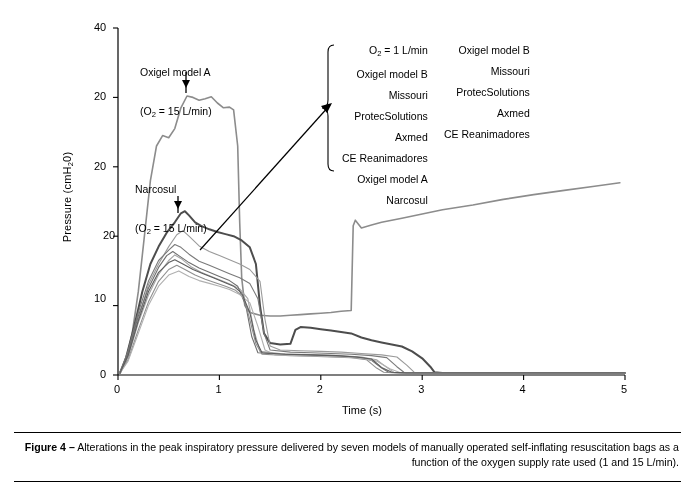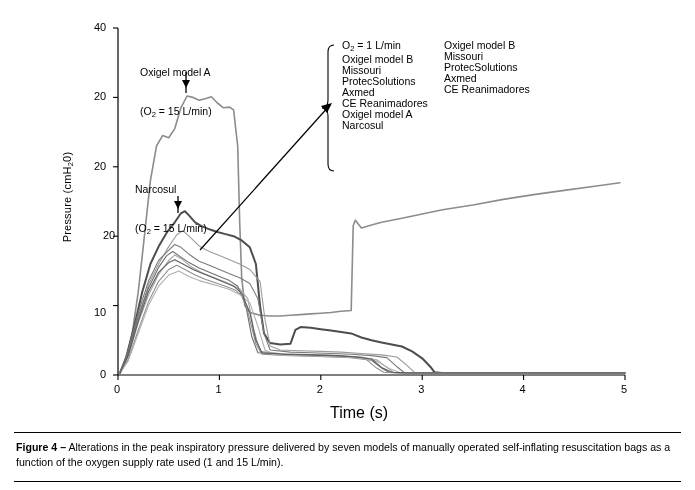--- a/index.html
+++ b/index.html
@@ -35,51 +35,53 @@
     top: 190px;
     width: 160px;
     text-align: center;
     transform: rotate(-90deg);
     transform-origin: center center;
     font-size: 11px;
     letter-spacing: 0.2px;
   }
   .xlabel {
     position: absolute;
-    left: 330px;
+    left: 342px;
     top: 404px;
-    font-size: 16px;
+    font-size: 11px;
     text-align: right;
   }
   .tick-label {
     position: absolute;
     font-size: 11px;
   }
   .annot {
     position: absolute;
     font-size: 10.5px;
     line-height: 13px;
     white-space: pre;
   }
   .legend-col {
     position: absolute;
     font-size: 10.5px;
-    line-height: 11px;
+    line-height: 21px;
+    text-align: right;
   }
   .legend-col div {
     white-space: pre;
   }
   .caption {
     position: absolute;
     left: 16px;
     top: 440px;
     width: 663px;
     font-size: 10.6px;
     line-height: 14.5px;
     color: #000;
+    text-align: right;
   }
   .caption .fig-no {
     font-weight: bold;
   }
   .rule {
     position: absolute;
     left: 14px;
     width: 667px;
     height: 1px;
     background: #000000;
@@ -144,21 +146,21 @@
   <div class="xlabel">Time (s)</div>
 
   <div id="tick-labels">
       <div class="tick-label" style="left: 114px; top: 383px;">0</div>
       <div class="tick-label" style="left: 215.4px; top: 383px;">1</div>
       <div class="tick-label" style="left: 316.8px; top: 383px;">2</div>
       <div class="tick-label" style="left: 418.2px; top: 383px;">3</div>
       <div class="tick-label" style="left: 519.6px; top: 383px;">4</div>
       <div class="tick-label" style="left: 621px; top: 383px;">5</div>
       <div class="tick-label" style="left: 100px; top: 368px;">0</div>
-      <div class="tick-label" style="left: 94px; top: 306px;">10</div>
+      <div class="tick-label" style="left: 94px; top: 292px;">10</div>
       <div class="tick-label" style="left: 94px; top: 229.2px; margin-left: 9px;">20</div>
       <div class="tick-label" style="left: 94px; top: 159.8px;">20</div>
       <div class="tick-label" style="left: 94px; top: 90.4px;">20</div>
       <div class="tick-label" style="left: 94px; top: 21px;">40</div>
     </div>
 
   <div class="annot" style="left:140px; top:40px;">
     <div>Oxigel model A</div>
     <div><span>(O</span><span class="sub">2</span><span> = 15 L/min)</span></div>
   </div>

